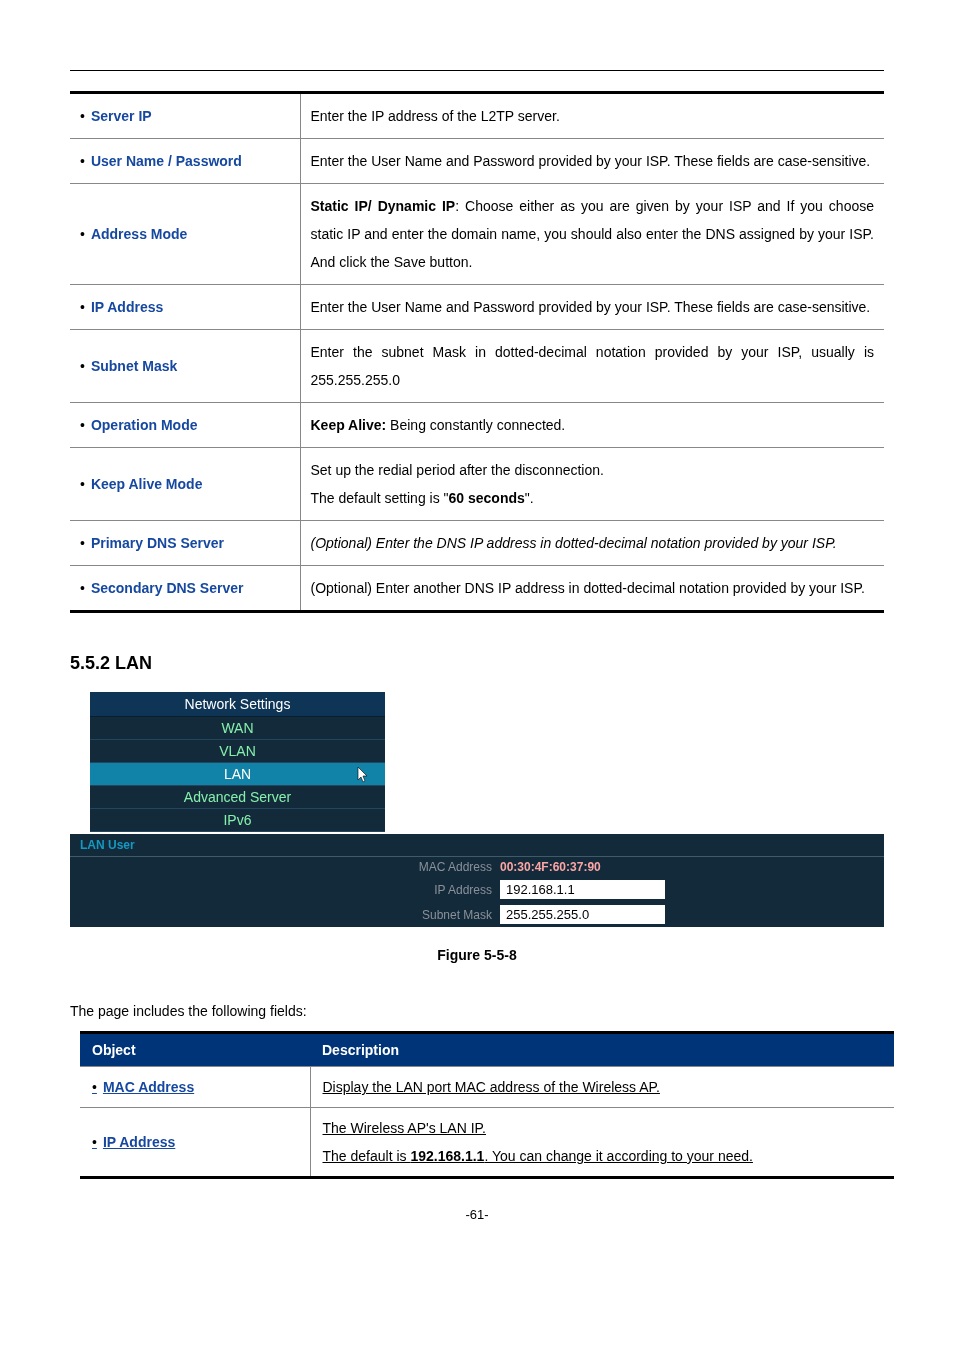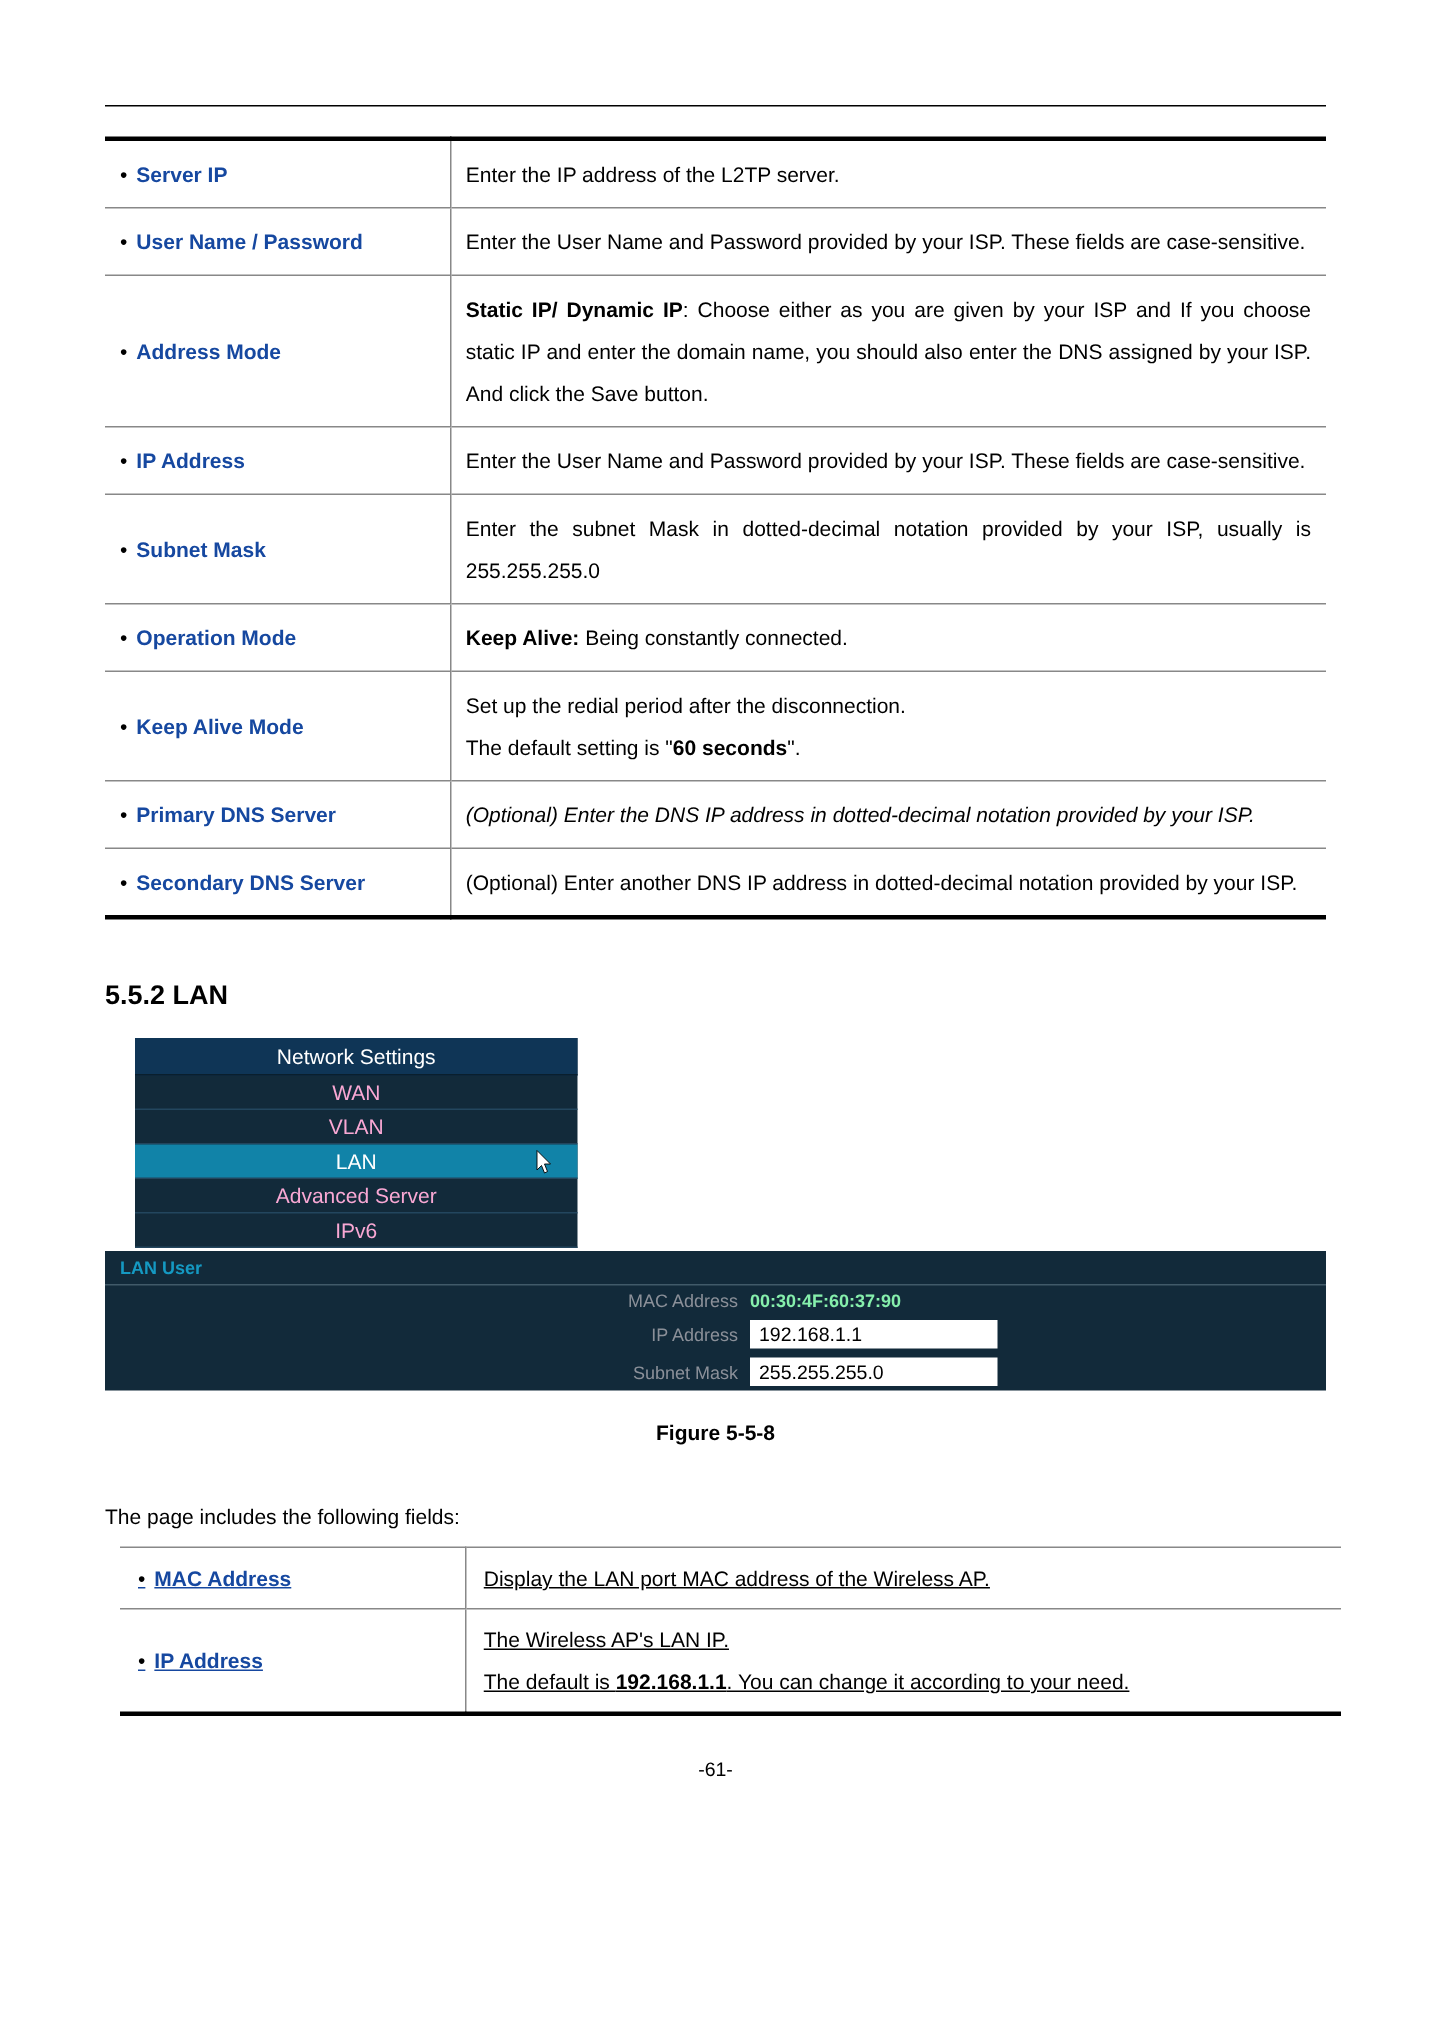--- a/index.html
+++ b/index.html
@@ -51,21 +51,21 @@
       color: #fff;
       padding: 4px 12px;
       text-align: center;
       font-size: 14px;
       border-bottom: 1px solid #0a1f2d;
     }
     .nav-item {
       padding: 3px 12px;
       text-align: center;
       border-bottom: 1px solid #23465e;
-      color: #f9a8d4;
+      color: #86efac;
       position: relative;
     }
     .nav-item.active {
       background: #1183a8;
       color: #fff;
     }
     .cursor-icon {
       position: absolute;
       right: 14px;
       top: 3px;
@@ -89,21 +89,21 @@
       align-items: center;
       padding: 3px 0;
     }
     .lan-label {
       width: 430px;
       text-align: right;
       color: #8b9099;
       padding-right: 8px;
       font-size: 12px;
     }
-    .lan-value { color: #86efac; font-weight: bold; font-size: 12px;}
+    .lan-value { color: #fca5a5; font-weight: bold; font-size: 12px;}
     .lan-input {
       background: #fff;
       color: #000;
       width: 165px;
       padding: 2px 6px;
       font-size: 13px;
     }
     .figure-caption {
       text-align:center;
       font-weight:bold;
@@ -223,20 +223,24 @@
       <div class="lan-input">255.255.255.0</div>
     </div>
   </div>
 
   <div class="figure-caption">Figure 5-5-8</div>
 
   <div class="intro">The page includes the following fields:</div>
 
   <table class="obj-table">
     <tbody>
+        <tr class="head-row">
+      <th class="left-th">Object</th>
+      <th>Description</th>
+    </tr>
     <tr class="sep">
       <td class="left"><span class="bullet">•</span><span>MAC Address</span></td>
       <td>Display the LAN port MAC address of the Wireless AP.</td>
     </tr>
     <tr class="sep">
       <td class="left"><span class="bullet">•</span><span>IP Address</span></td>
       <td>
         <span>The Wireless AP's LAN IP.</span><br>
         <span>The default is </span><b>192.168.1.1</b><span>. You can change it according to your need.</span>
       </td>

